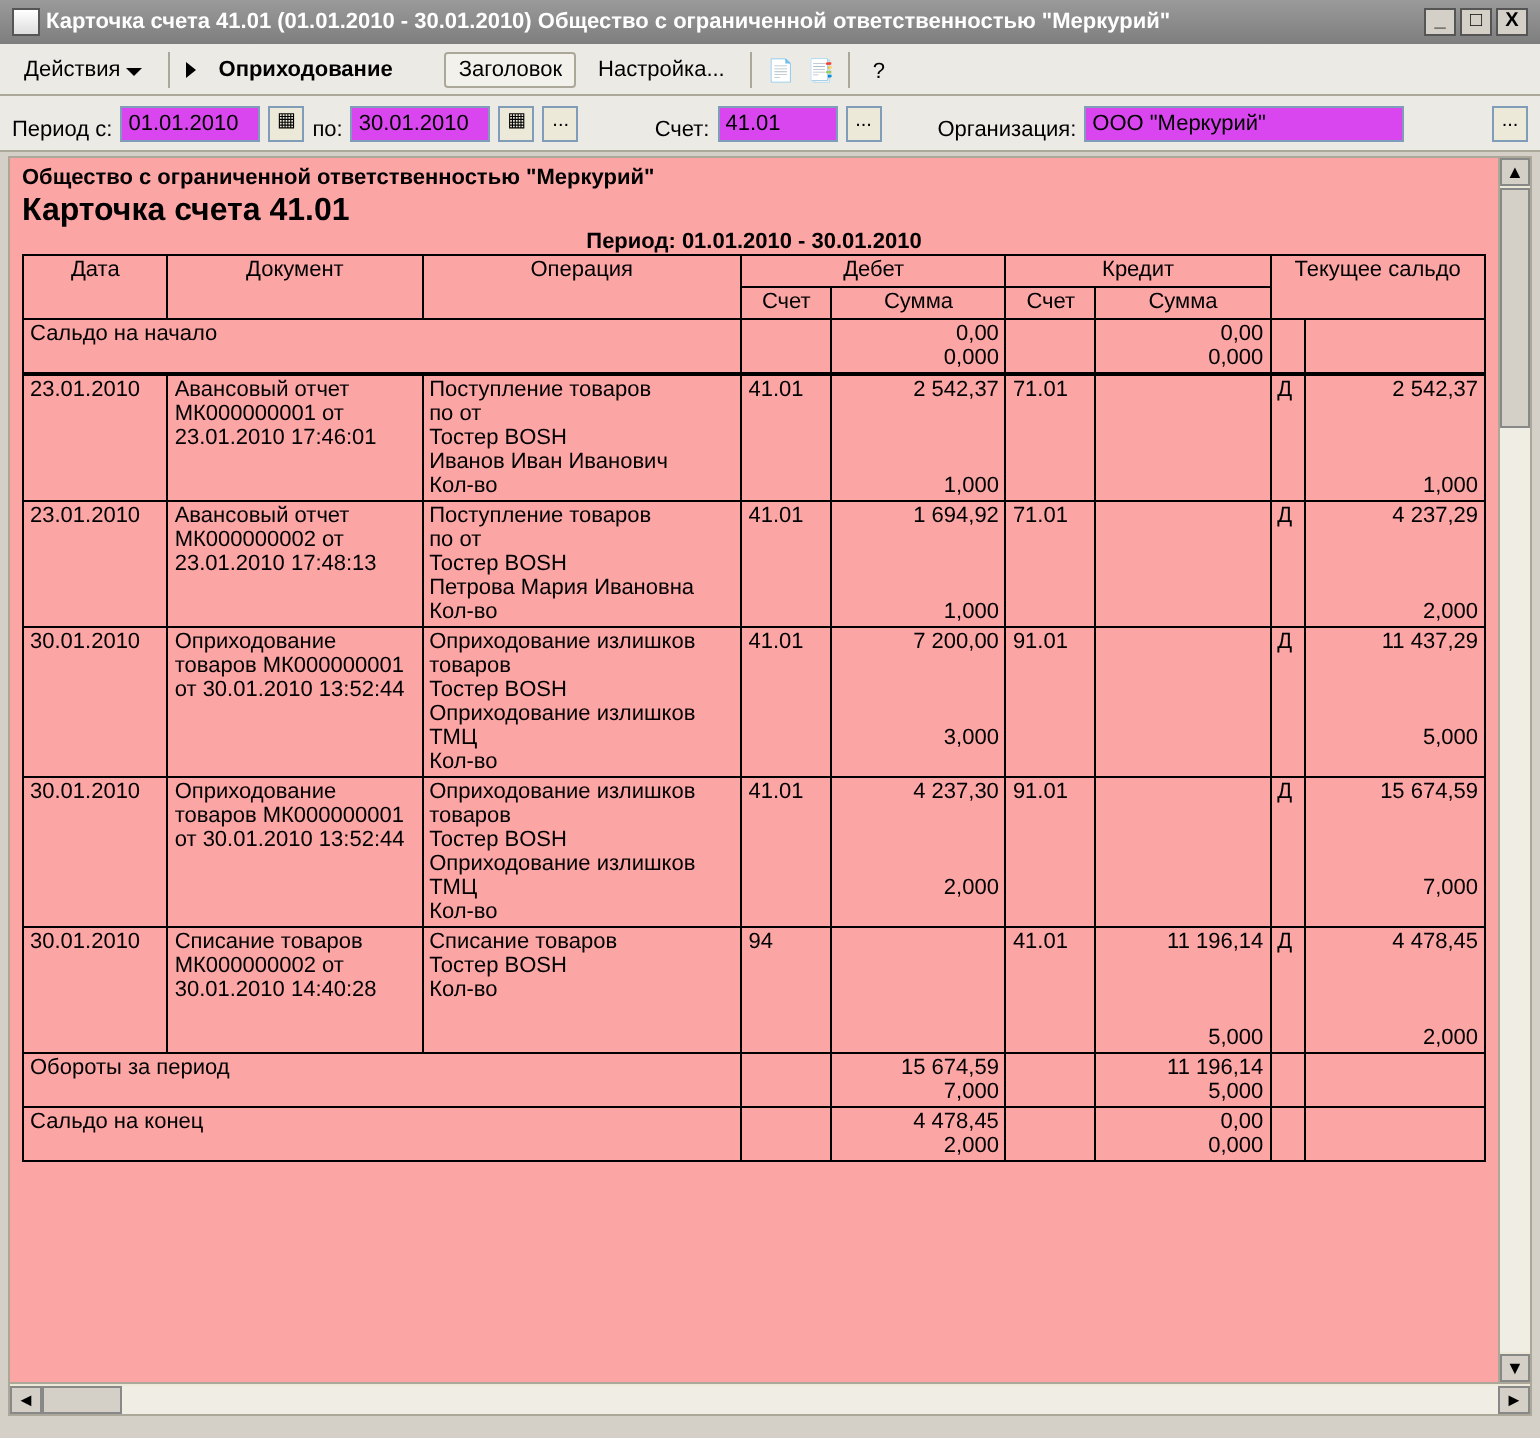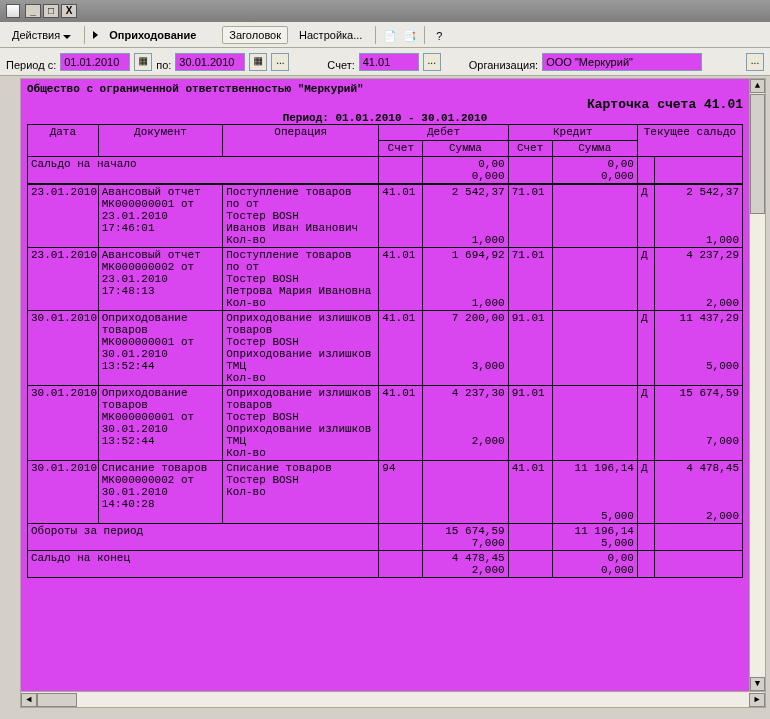--- a/index.html
+++ b/index.html
@@ -77,33 +77,32 @@
   .smallbtn {
     width:18px; height:18px;
     border:1px solid #7f9db9;
     background:#ece9d8;
     text-align:center;
     line-height:14px;
     font-size:10px;
     cursor:pointer;
   }
   .content {
-    background:#d946ef;
+    background:#fca5a5;
     border:1px solid #aca899;
-    margin:2px 4px 4px 20px;
+    margin:2px 4px 4px 4px;
     height:630px;
     overflow:auto;
     position:relative;
-    font-family:Liberation Mono, monospace;
   }
   .report {
     padding:4px 6px 4px 6px;
   }
   .report-header { font-weight:bold; }
-  .report-title { font-weight:bold; text-align:right; font-size:13px; margin-top:2px;}
+  .report-title { font-weight:bold; text-align:left; font-size:16px; margin-top:2px;}
   .report-period { font-weight:bold; text-align:center; font-size:11px; }
   .report-filter { margin:4px 0 6px 0; }
   table.report-grid {
     border-collapse:collapse;
     width:100%;
     table-layout:fixed;
   }
   table.report-grid th, table.report-grid td {
     border:1px solid #000;
     padding:1px 3px;
@@ -143,20 +142,21 @@
   .tri.down { border-top:4px solid #000;}
   .tri.right { border-top:4px solid transparent; border-bottom:4px solid transparent; border-left:5px solid #000; border-right:none;}
   .docicon { width:14px;height:14px; display:inline-block; border:1px solid #555; background:linear-gradient(#fff,#ddd); margin-right:3px; vertical-align:middle;}
   .content-inner { margin-right:16px; padding-bottom:18px; }
 </style>
 </head>
 <body>
 
 <div class="titlebar">
   <span class="docicon"></span>
+  <span class="title">Карточка счета 41.01 (01.01.2010 - 30.01.2010) Общество с ограниченной ответственностью "Меркурий"</span>
   <span class="winbtn">_</span>
   <span class="winbtn">□</span>
   <span class="winbtn">X</span>
 </div>
 
 <div class="toolbar">
   <span class="tbtn">
     <span>Действия</span>
     <span class="tri down"></span>
   </span>

